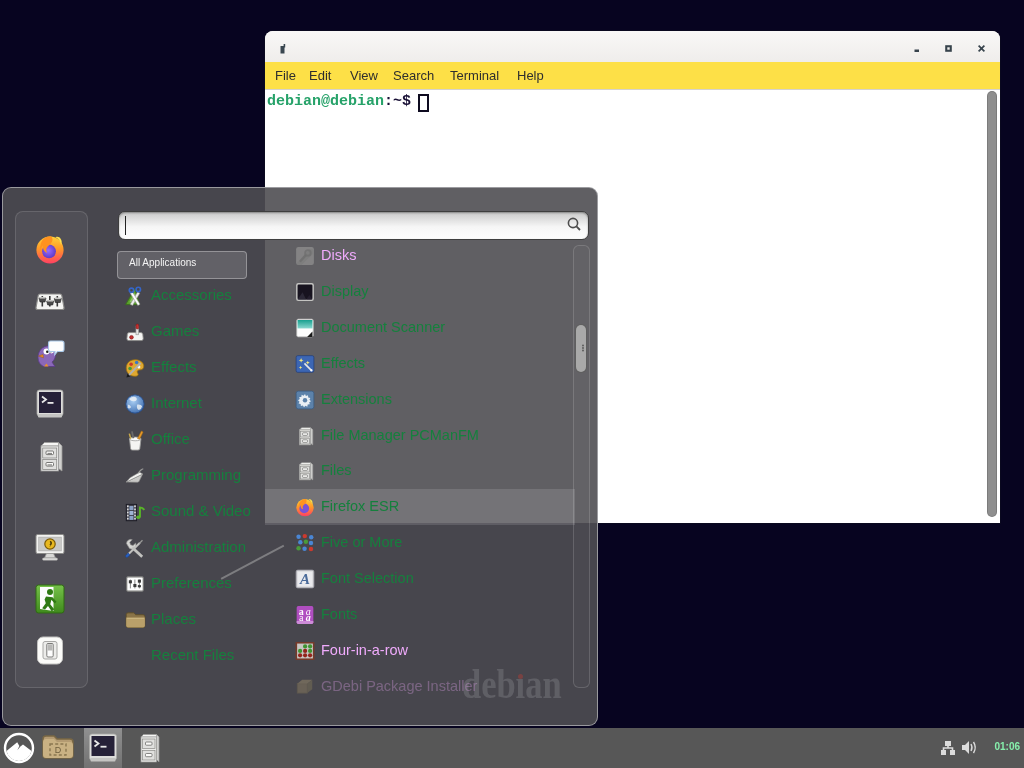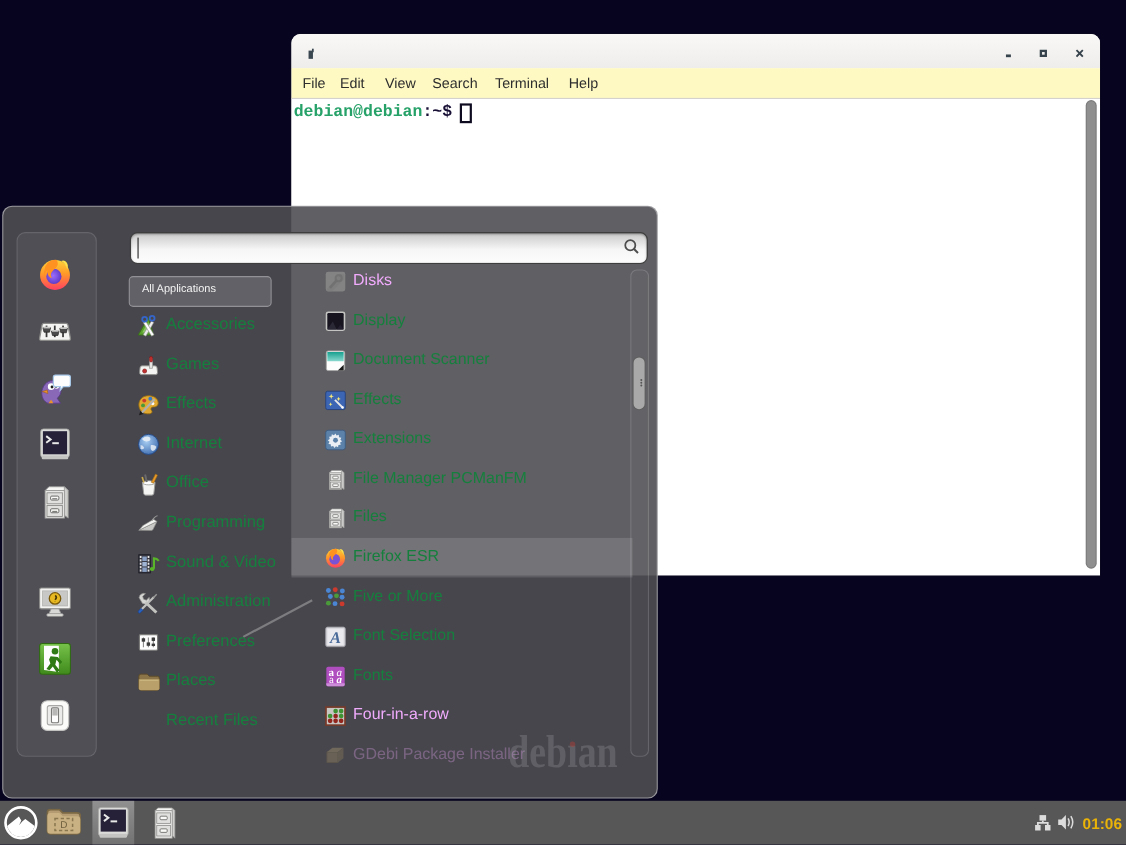--- a/index.html
+++ b/index.html
@@ -4,29 +4,29 @@
 <style>
   html,body{margin:0;padding:0;}
   body{width:1024px;height:768px;overflow:hidden;position:relative;
        background:#070420;font-family:"Liberation Sans", sans-serif;}
   .abs{position:absolute;}
   #term{left:265px;top:31px;width:735px;height:492px;border-radius:8px 8px 0 0;
         background:#ffffff;box-shadow:0 0 0 1px rgba(15,15,30,.45);}
   #titlebar{left:0;top:0;width:735px;height:31px;border-radius:8px 8px 0 0;
         background:linear-gradient(#f9f8f7,#efedeb);}
   #title{width:735px;text-align:center;top:6px;font-size:15px;font-weight:bold;color:#3d3846;}
-  #menubar{left:0;top:31px;width:735px;height:27px;background:#fef9c3;
+  #menubar{left:0;top:31px;width:735px;height:27px;background:#fde047;
         border-bottom:1px solid #d5d2cd;font-size:13px;color:#2e2e2e;}
   #menubar span{position:absolute;top:6px;}
   #termbody{left:0;top:59px;width:735px;height:433px;background:#fff;}
   #prompt{left:2px;top:3px;font-family:"Liberation Mono",monospace;font-size:15px;font-weight:bold;white-space:pre;text-align:right;}
   #cursor{left:153px;top:4px;width:7px;height:14px;border:2px solid #0e0b20;}
   #tscroll{left:723px;top:2px;width:8px;height:424px;border-radius:4px;background:#8f8f8f;box-shadow:0 0 0 1px #7b7b7b;}
   #taskbar{left:0;top:728px;width:1024px;height:40px;background:#575757;}
-  #clock{right:4px;top:13px;font-size:14px;font-weight:bold;color:#eab308;}
+  #clock{right:4px;top:13px;font-size:10px;font-weight:bold;color:#86efac;}
   .taskactive{left:84px;top:0;width:38px;height:40px;background:linear-gradient(rgba(255,255,255,.34),rgba(255,255,255,.16));}
   #menu{left:2px;top:187px;width:596px;height:539px;background:rgba(79,78,82,.90);
         border:1px solid rgba(168,168,172,.85);border-radius:9px;box-sizing:border-box;}
   .mtext{color:#15803d;font-size:15px;}
   #sidebar{left:12px;top:23px;width:73px;height:477px;border-radius:8px;
         background:rgba(255,255,255,.05);border:1px solid rgba(255,255,255,.13);box-sizing:border-box;}
   #search{left:115px;top:23px;width:471px;height:29px;border-radius:7px;box-sizing:border-box;
         background:linear-gradient(#c9c9c9,#f6f6f6 55%,#fdfdfd);border:1px solid #3e3e3e;box-shadow:inset 0 1px 2px rgba(0,0,0,.35);}
   #caret{left:122px;top:28px;width:1px;height:19px;background:#222;}
   #allapps{left:114px;top:63px;width:130px;height:28px;border-radius:4px;box-sizing:border-box;

